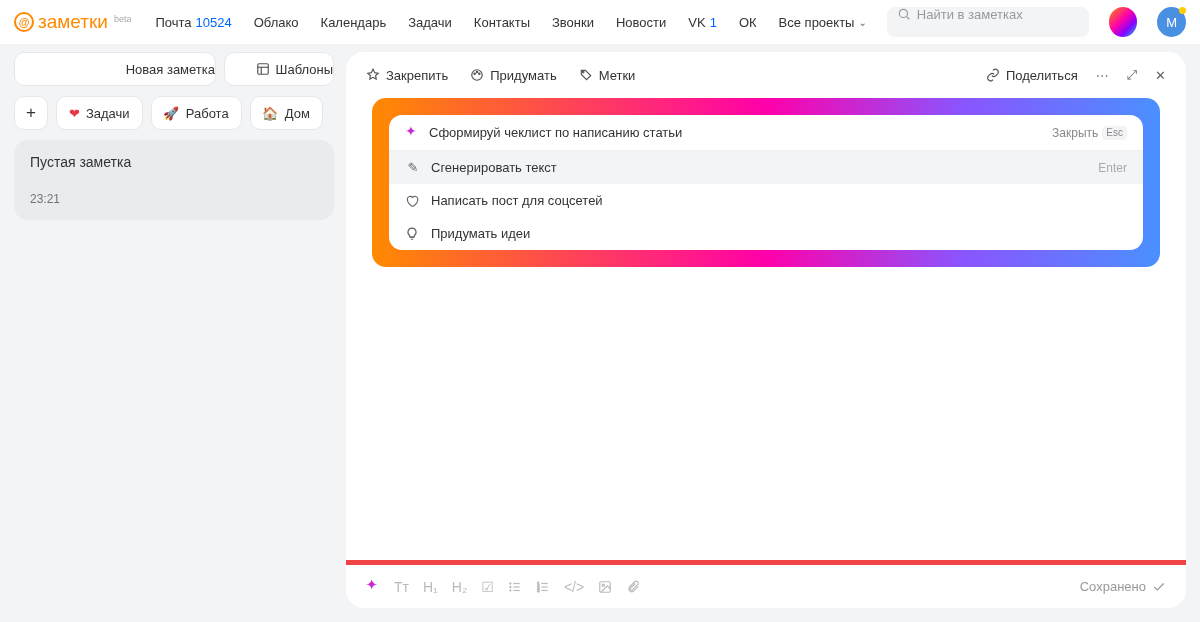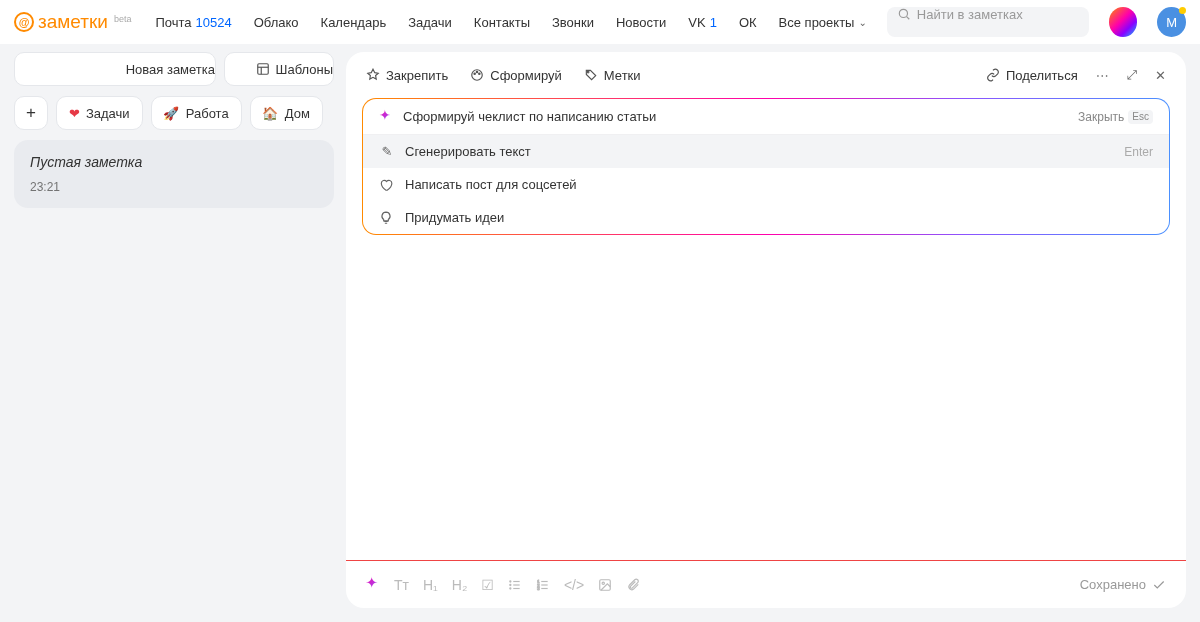--- a/index.html
+++ b/index.html
@@ -58,36 +58,36 @@
   width:34px; height:34px; background:#fff; border:1px solid #e5e7eb; border-radius:10px;
   display:flex; align-items:center; justify-content:center; font-size:17px; cursor:pointer;
 }
 .tag-chip {
   height:34px; background:#fff; border:1px solid #e5e7eb; border-radius:10px; padding:0 12px;
   display:flex; align-items:center; gap:6px; font-size:13px; cursor:pointer;
 }
 .note-card {
   background:#e9ebef; border-radius:14px; padding:14px 16px; cursor:pointer;
 }
-.note-title { font-size:14px; color:#333; margin-bottom:10px;font-style:italic; }
+.note-title { font-size:14px; color:#333; margin-bottom:22px; }
 .note-time { font-size:12px; color:#737373; }
 
 .editor-panel {
   flex:1; background:#fff; border-radius:18px; display:flex; flex-direction:column;
   position:relative; overflow:hidden;
 }
 .editor-header {
   height:46px; display:flex; align-items:center; padding:0 20px; gap:22px;
 }
 .eh-item { display:flex; align-items:center; gap:6px; font-size:13px; color:#333; cursor:pointer; }
 .eh-right { margin-left:auto; display:flex; align-items:center; gap:18px; }
 .eh-icon { color:#666; cursor:pointer; }
 
 .ai-box {
-  margin:0 16px; border-radius:14px; padding:1px;
+  margin:0 26px; border-radius:14px; padding:17px;
   background: linear-gradient(90deg,#ff8a00,#ff00aa 50%,#8a55ff,#4a90ff);
 }
 .ai-inner { background:#fff; border-radius:13px; overflow:hidden; }
 .ai-input-row {
   display:flex; align-items:center; padding:10px 16px; gap:10px; border-bottom:1px solid #f0f0f2;
 }
 .sparkle {
   width:14px; height:14px; position:relative;
 }
 .sparkle::before {
@@ -103,21 +103,21 @@
   display:flex; align-items:center; justify-content:space-between;
   padding:9px 16px; font-size:13px; cursor:pointer;
 }
 .ai-opt.sel { background:#f3f4f6; }
 .ai-opt-left { display:flex; align-items:center; gap:10px; }
 .ai-opt-icon { width:16px; color:#666; text-align:center; }
 .ai-hint { color:#aaa; font-size:12px; }
 
 .editor-footer {
   margin-top:auto; height:48px; display:flex; align-items:center; padding:18px 20px; gap:14px;
-  border-top:1px solid #ef4444;
+  border-top:5px solid #ef4444;
 }
 .fmt-icon { color:#bbb; font-size:14px; cursor:pointer; }
 .saved { margin-left:auto; color:#999; font-size:13px; display:flex; align-items:center; gap:6px;}
 svg { display:block; }
 </style>
 </head>
 <body>
 
 <div class="topbar">
   <div class="logo-wrap">
@@ -218,21 +218,21 @@
           </svg>
         <span>Закрепить</span>
       </div>
       <div class="eh-item">
         <svg width="14" height="14" viewBox="0 0 24 24" fill="none" stroke="#555" stroke-width="2">
             <circle cx="12" cy="12" r="9"></circle>
             <circle cx="8" cy="10" r="1.2" fill="#555"></circle>
             <circle cx="12" cy="7" r="1.2" fill="#555"></circle>
             <circle cx="16" cy="10" r="1.2" fill="#555"></circle>
           </svg>
-        <span>Сформируй</span>
+        <span>Придумать</span>
       </div>
       <div class="eh-item">
         <svg width="14" height="14" viewBox="0 0 24 24" fill="none" stroke="#555" stroke-width="2">
             <path d="M20 13l-7 7-9-9V4h7z"></path>
             <circle cx="7" cy="7" r="1.5"></circle>
           </svg>
         <span>Метки</span>
       </div>
       <div class="eh-right">
         <div class="eh-item">

